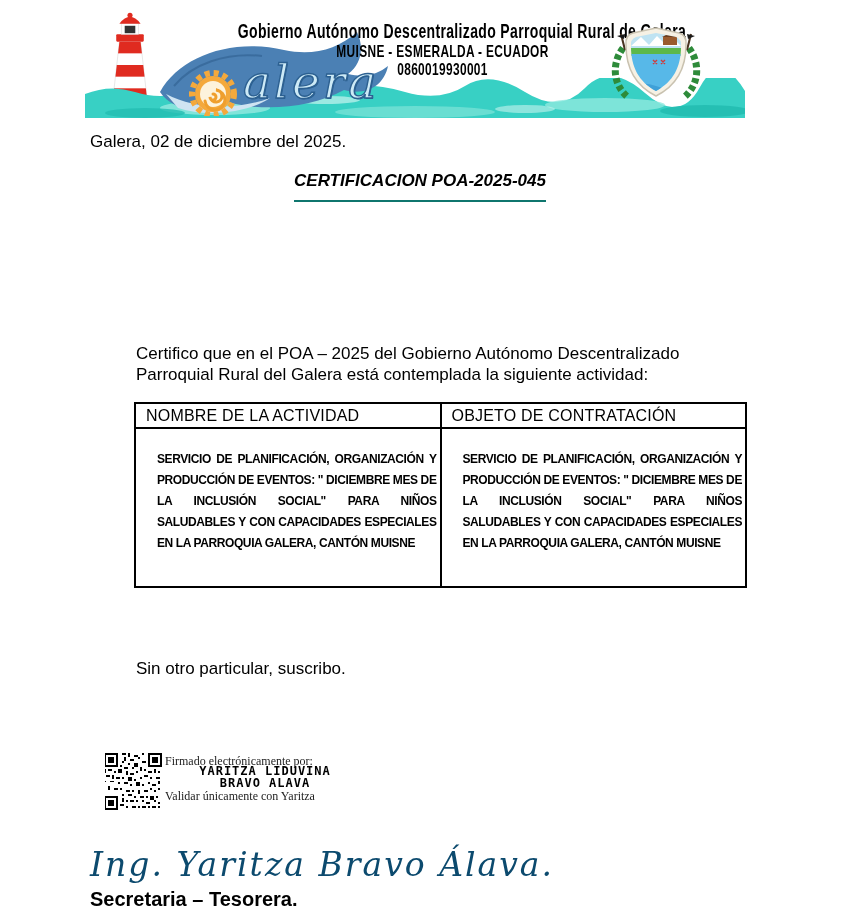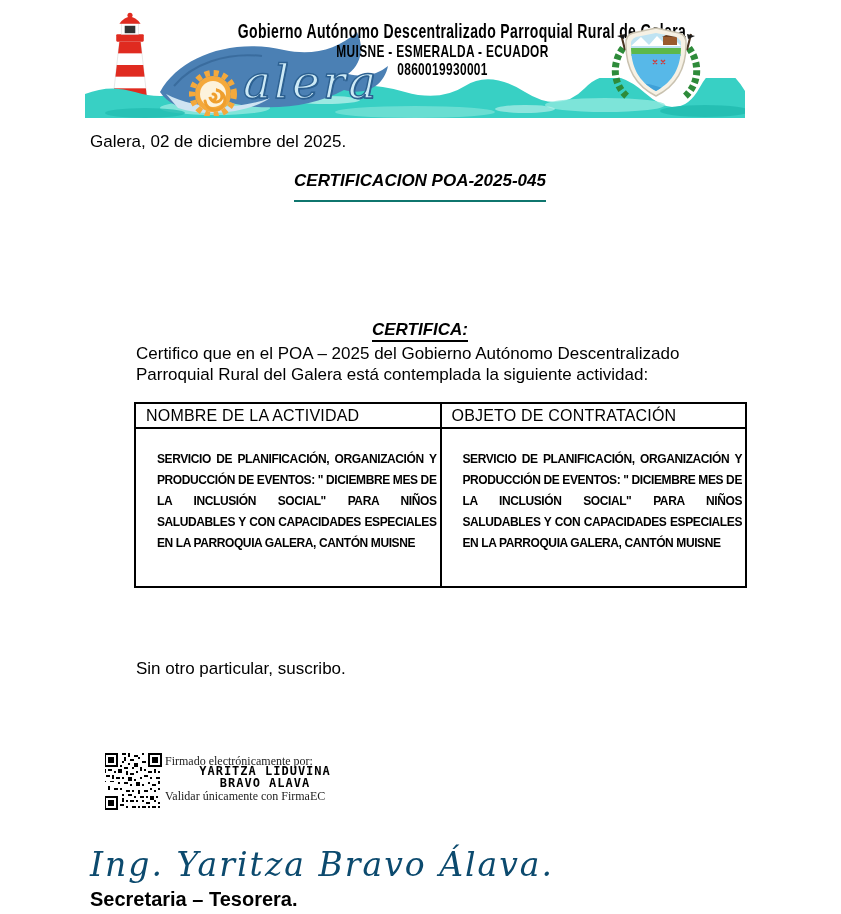--- a/index.html
+++ b/index.html
@@ -147,23 +147,20 @@
     </svg>
   </div>
 
   <div class="dateline">Galera, 02 de diciembre del 2025.</div>
 
   <div class="cert-title">
     <span>CERTIFICACION POA-2025-045</span>
   </div>
 
 
-  <div class="certifica">
-    <span>CERTIFICA:</span>
-  </div>
 
   <div class="bodytext">Certifico que en el POA – 2025 del Gobierno Autónomo Descentralizado Parroquial Rural del Galera está contemplada la siguiente actividad:</div>
 
   <table class="acttable">
     <tbody>
         <tr>
       <th>NOMBRE DE LA ACTIVIDAD</th>
       <th>OBJETO DE CONTRATACIÓN</th>
     </tr>
     <tr>
@@ -189,19 +186,19 @@
         <rect x="2" y="24" width="3" height="3"></rect>
       <path d="M9 0h2v1H9zM12 0h1v2h-1zM15 1h2v1h-2zM19 0h1v1h-1zM10 2h1v2h-1zM13 3h2v1h-2zM17 2h1v1h-1zM9 4h1v1H9zM12 5h1v1h-1zM15 5h2v2h-2zM19 4h2v1h-2zM8 6h1v1H8zM10 7h2v1h-2zM14 7h1v1h-1zM18 7h1v2h-1zM0 8h1v2H0zM2 8h2v1H2zM5 9h1v1H5zM7 8h2v2H7zM11 9h1v2h-1zM13 10h2v1h-2zM16 9h1v1h-1zM20 8h1v1h-1zM22 9h2v1h-2zM25 8h1v2h-1zM27 9h1v1h-1zM1 11h2v1H1zM4 11h1v2H4zM6 12h2v1H6zM9 12h1v1H9zM12 12h2v2h-2zM15 13h1v1h-1zM18 12h1v1h-1zM20 11h2v1h-2zM23 12h1v1h-1zM26 12h2v1h-2zM0 14h1v1H0zM3 14h2v1H3zM7 15h1v1H7zM10 15h2v1h-2zM13 16h1v1h-1zM16 15h2v2h-2zM19 16h1v1h-1zM22 15h1v1h-1zM24 16h2v1h-2zM27 14h1v2h-1zM2 17h1v2H2zM5 18h2v1H5zM8 18h1v1H8zM11 19h2v1h-2zM14 19h1v1h-1zM17 19h1v2h-1zM20 19h2v1h-2zM23 18h1v1h-1zM25 19h1v1h-1zM27 18h1v1h-1zM9 21h1v1H9zM12 21h2v1h-2zM15 22h1v1h-1zM18 22h2v1h-2zM21 22h1v1h-1zM23 22h2v2h-2zM26 22h1v1h-1zM9 23h1v2H9zM11 24h1v1h-1zM13 24h2v1h-2zM16 24h1v1h-1zM19 24h1v1h-1zM21 25h2v1h-2zM25 24h1v1h-1zM27 25h1v1h-1zM8 26h2v1H8zM11 27h1v1h-1zM14 27h2v1h-2zM17 27h1v1h-1zM19 27h2v1h-2zM22 27h1v1h-1zM24 27h2v1h-2zM27 27h1v1h-1z"></path>
     </g>
   </svg>
 
   <div class="stamp-text">
     <div class="stamp-tiny">Firmado electrónicamente por:</div>
     <div class="stamp-name">YARITZA LIDUVINA</div>
     <div class="stamp-name">BRAVO ALAVA</div>
     <div class="stamp-gap"></div>
-    <div class="stamp-tiny">Validar únicamente con FirmaEC</div>
+    <div class="stamp-tiny">Validar únicamente con Yaritza</div>
   </div>
 
   <div class="signname">Ing. Yaritza Bravo Álava.</div>
   <div class="signtitle">Secretaria – Tesorera.</div>
 
 </div>
 
 </body></html>

